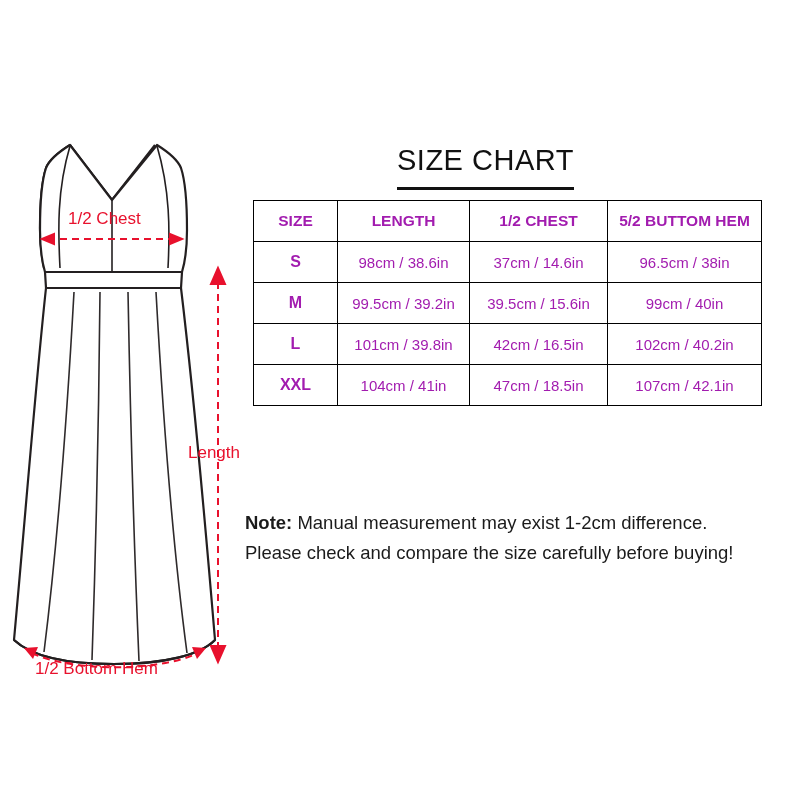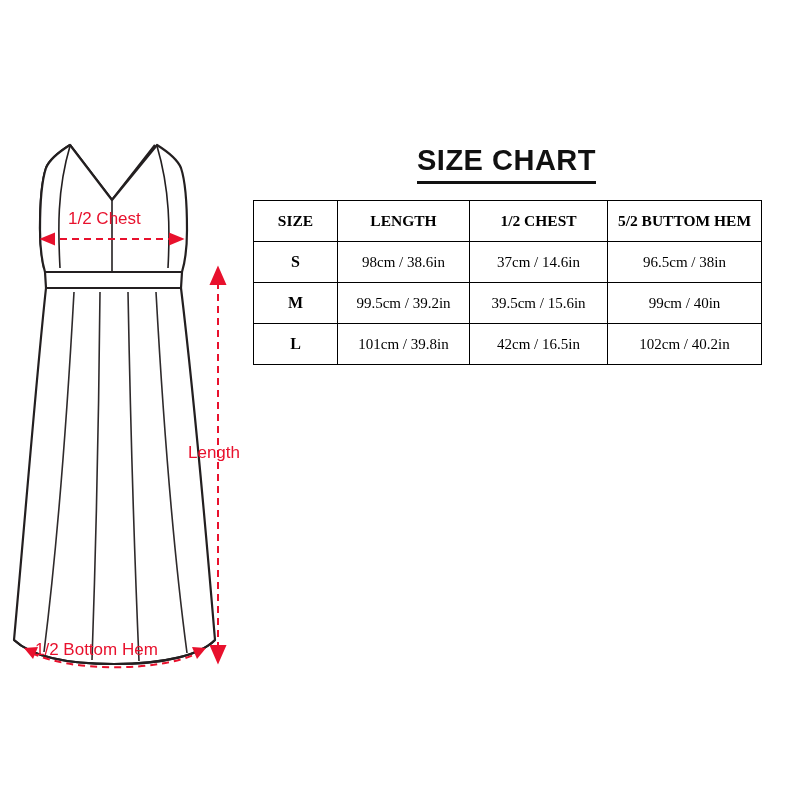--- a/index.html
+++ b/index.html
@@ -34,62 +34,61 @@
   }
 
   .measure-label {
     position: absolute;
     color: #e8112d;
     font-size: 17px;
     font-family: "Liberation Sans", sans-serif;
     white-space: nowrap;
   }
   #chest-label { left: 68px; top: 209px; }
-  #hem-label   { left: 35px; top: 640px; }
+  #hem-label   { left: 35px; top: 659px; }
   #length-label{ left: 188px; top: 443px; }
 
   
   .right-panel {
     position: absolute;
     left: 245px;
     top: 0;
     width: 555px;
     height: 800px;
   }
 
   .chart-title {
     position: absolute;
-    left: 172px;
+    left: 152px;
     top: 146px;
     font-size: 29px;
-    font-weight: bold;
+    font-weight: normal;
     letter-spacing: 0.5px;
     color: #111;
     border-bottom: 3px solid #111;
-    padding-bottom: 6px;
+    padding-bottom: 12px;
     line-height: 1;
   }
 
   table.size-table {
     position: absolute;
     left: 8px;
     top: 200px;
     width: 508px;
     border-collapse: collapse;
     table-layout: fixed;
   }
   table.size-table th,
   table.size-table td {
     border: 1px solid #000;
     text-align: center;
     font-size: 15px;
-    color: #000000;
+    color: #a21caf;
     height: 40px;
     padding: 0 2px;
-    font-family: Liberation Serif, serif;
   }
   table.size-table th {
     font-weight: bold;
     font-size: 15.5px;
   }
   table.size-table td.size-cell {
     font-weight: bold;
     font-size: 16px;
   }
   col.c1 { width: 84px; }
@@ -210,18 +209,28 @@
           <td>99.5cm / 39.2in</td>
           <td>39.5cm / 15.6in</td>
           <td>99cm / 40in</td>
         </tr>
         <tr>
           <td class="size-cell">L</td>
           <td>101cm / 39.8in</td>
           <td>42cm / 16.5in</td>
           <td>102cm / 40.2in</td>
         </tr>
+        <tr>
+          <td class="size-cell">XXL</td>
+          <td>104cm / 41in</td>
+          <td>47cm / 18.5in</td>
+          <td>107cm / 42.1in</td>
+        </tr>
       </tbody>
     </table>
 
+    <div class="note">
+      <span><b>Note:</b><span> Manual measurement may exist 1-2cm difference.</span></span>
+      <span class="note-line2">Please check and compare the size carefully before buying!</span>
+    </div>
 
   </div>
 </div>
 
 </body></html>

